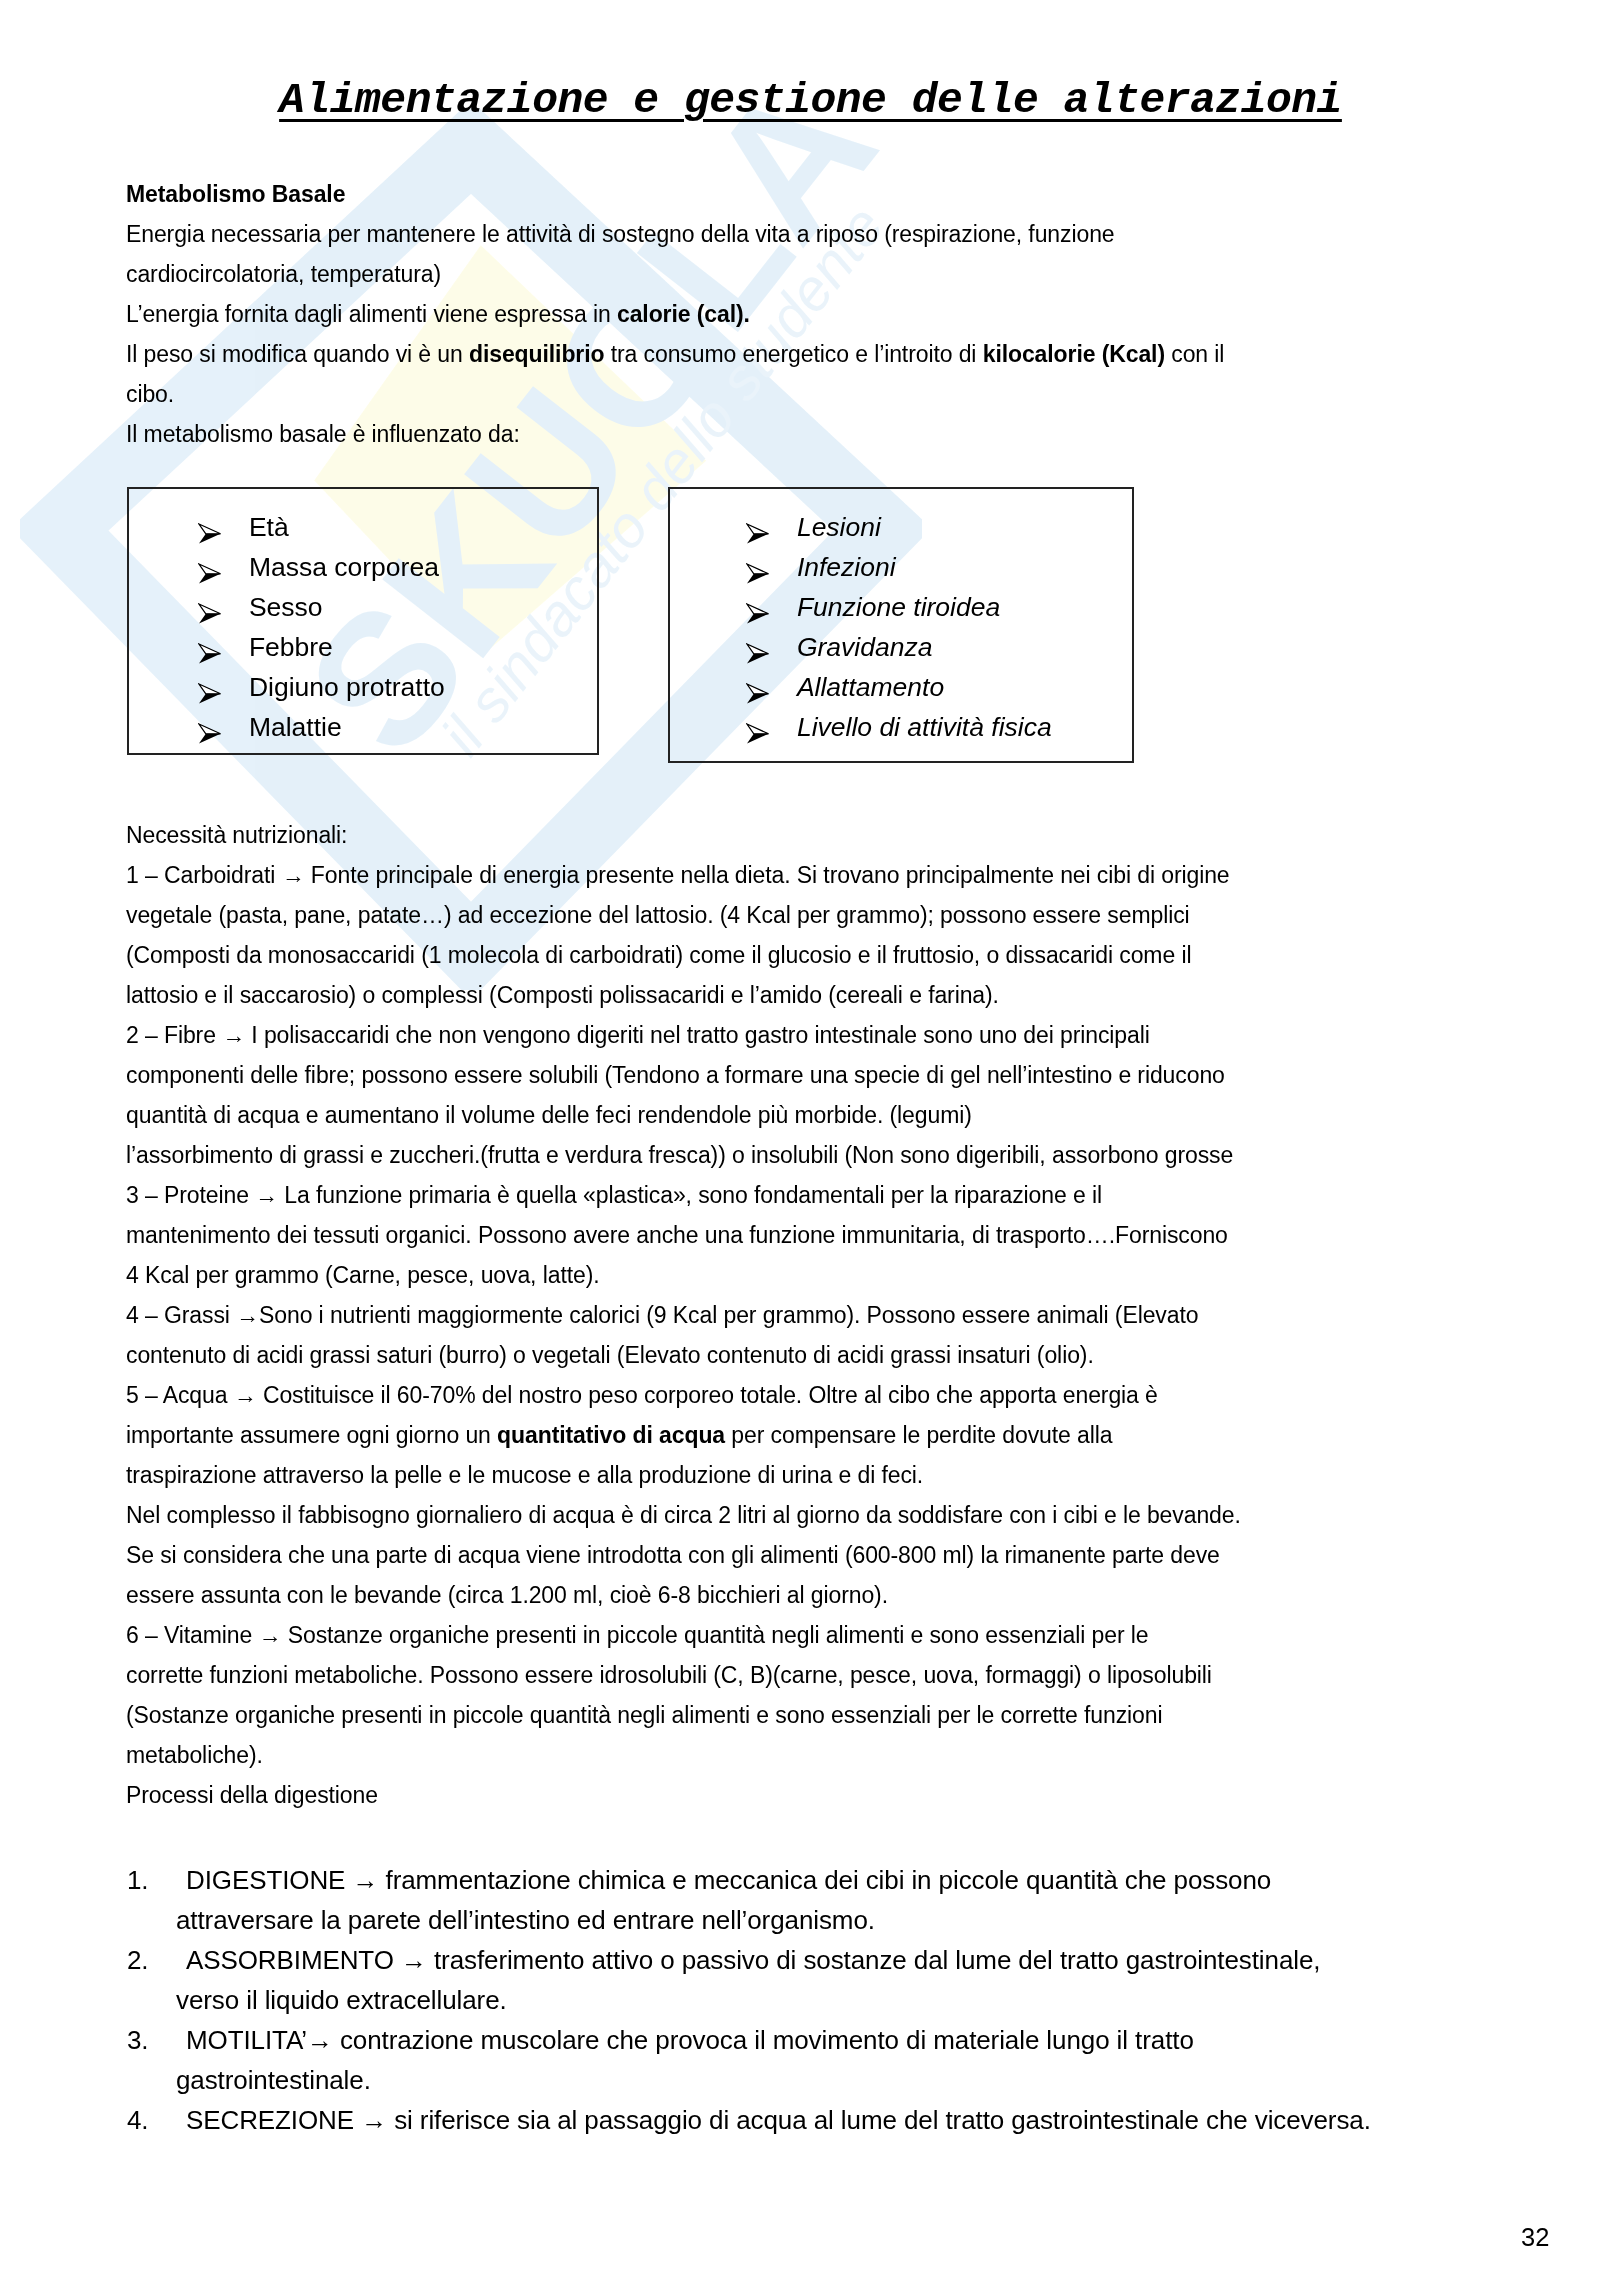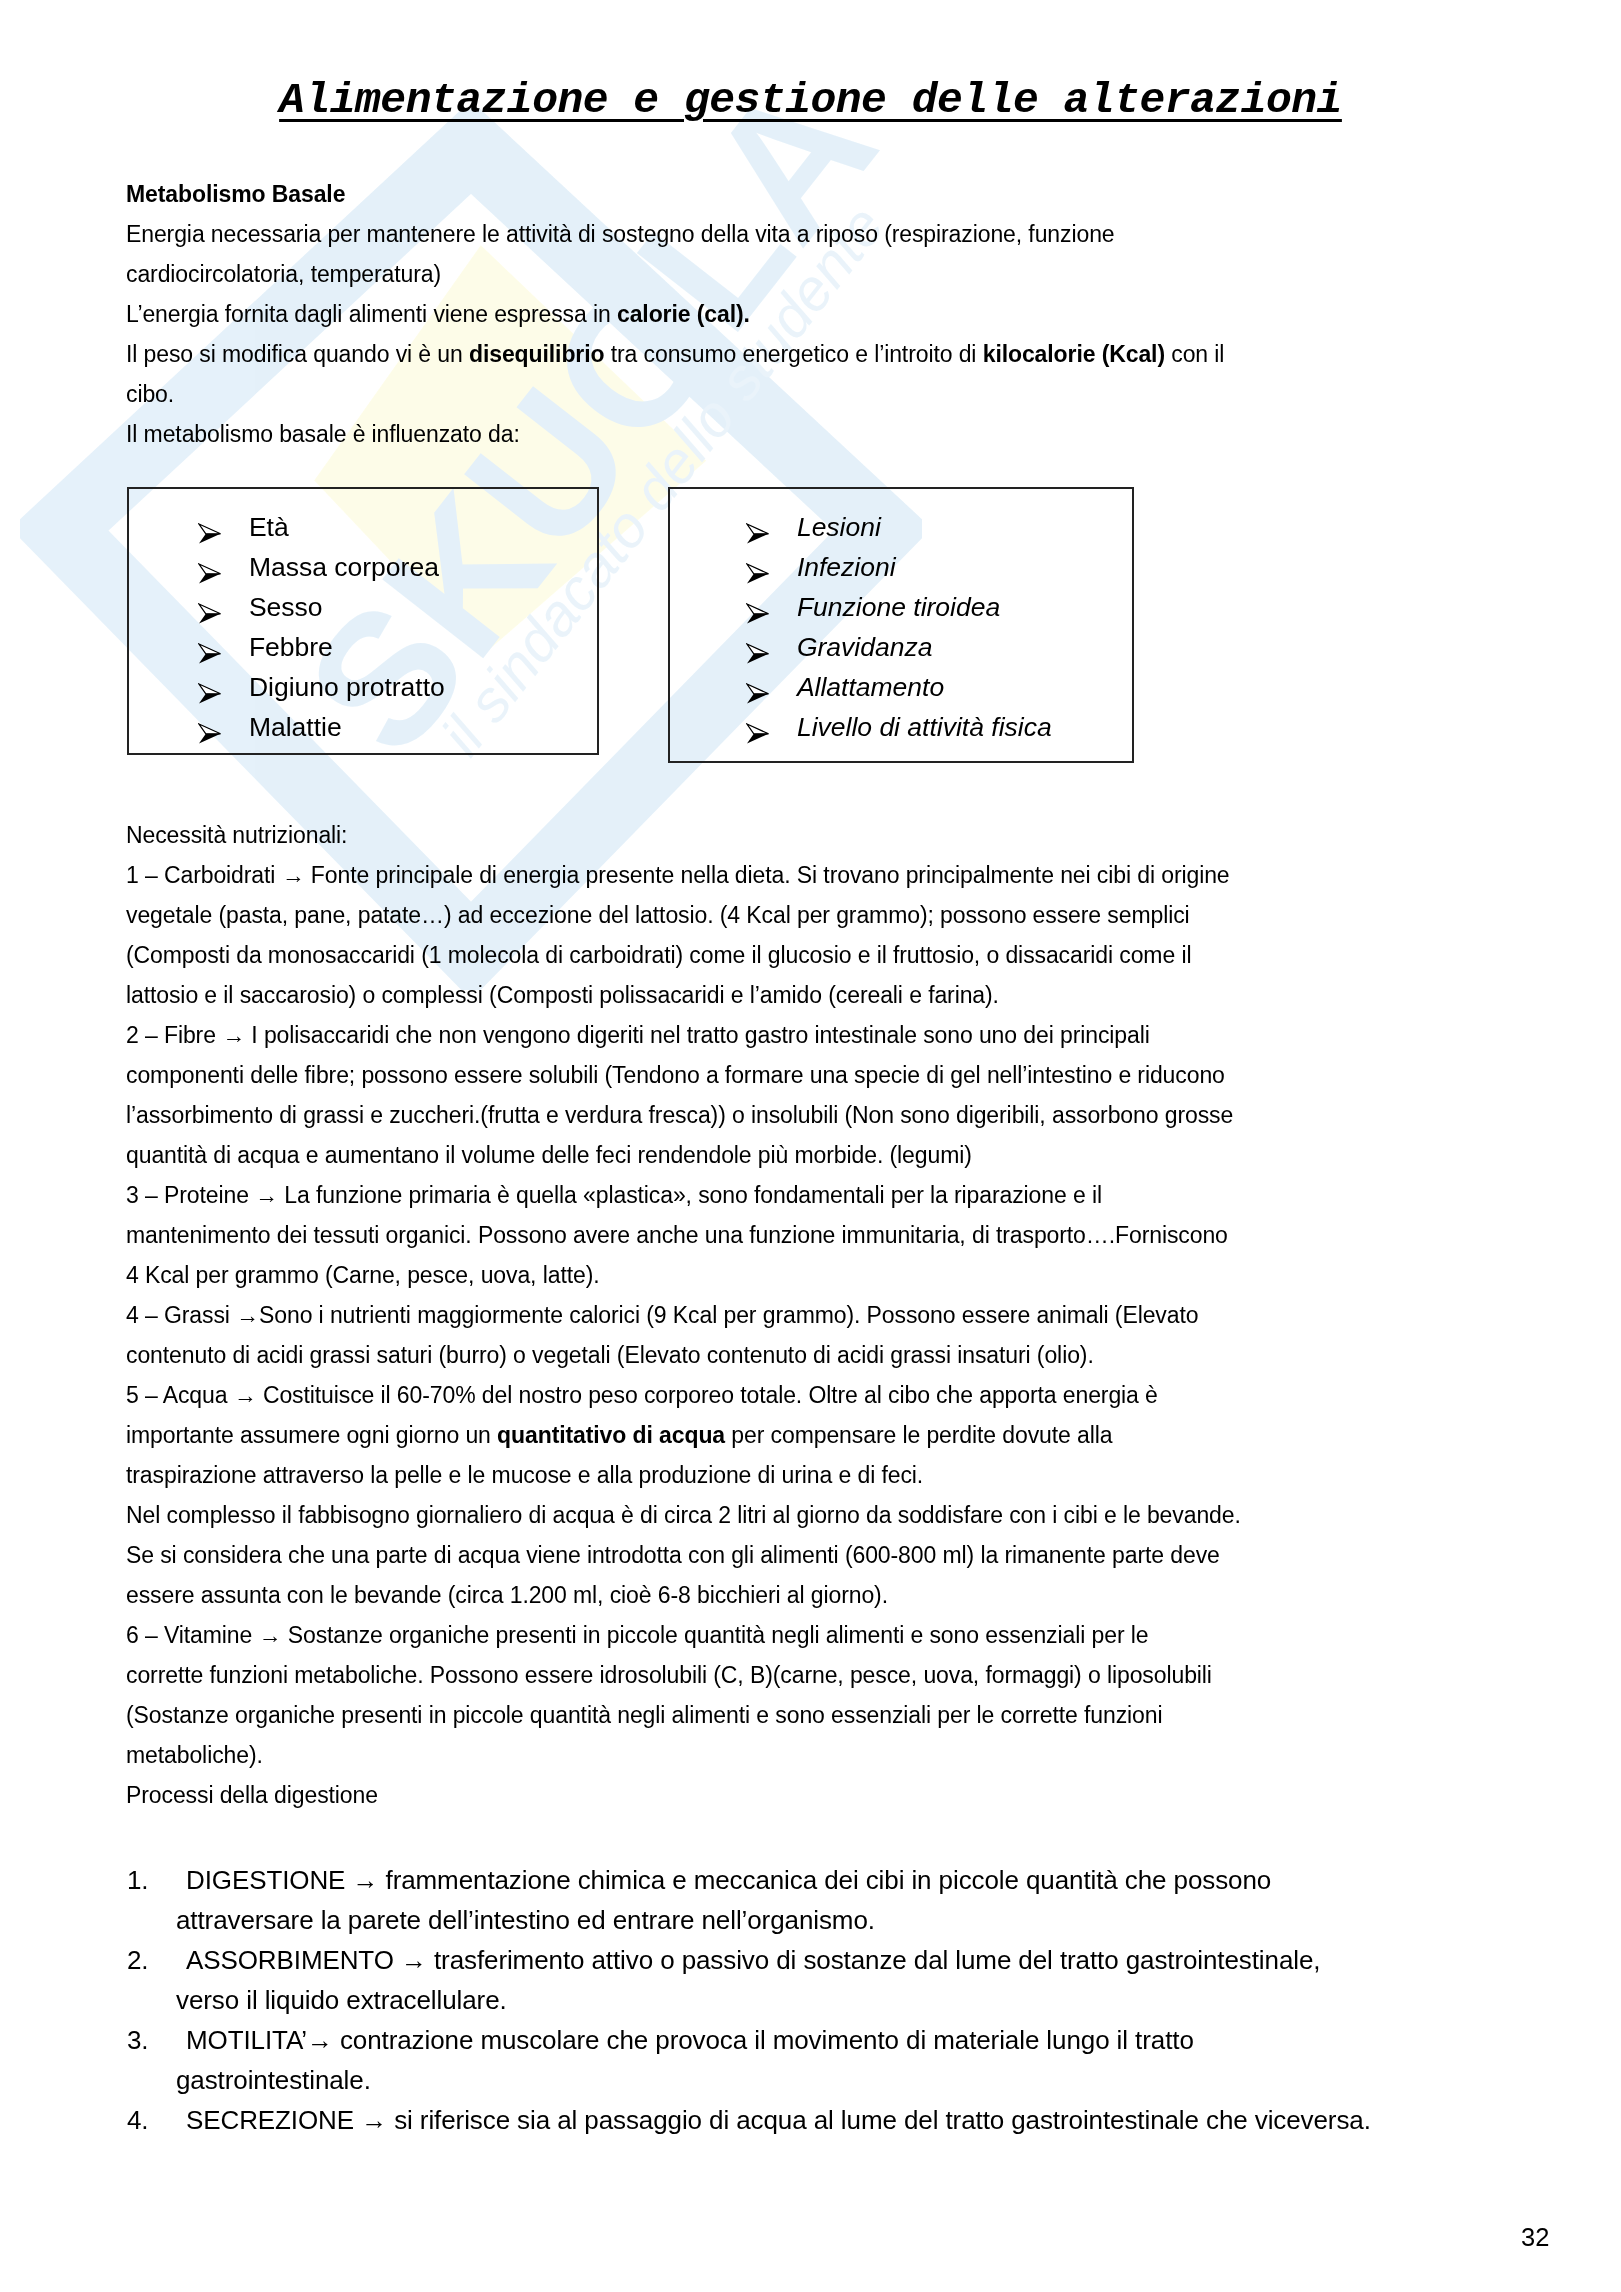--- a/index.html
+++ b/index.html
@@ -141,22 +141,22 @@
 </div>
 
 <div class="text-block" style="top:815px;" id="nutri-lines">
     <span class="line"><span>Necessità nutrizionali:</span></span>
     <span class="line"><span>1 – Carboidrati → Fonte principale di energia presente nella dieta. Si trovano principalmente nei cibi di origine</span></span>
     <span class="line"><span>vegetale (pasta, pane, patate…) ad eccezione del lattosio. (4 Kcal per grammo); possono essere semplici</span></span>
     <span class="line"><span>(Composti da monosaccaridi (1 molecola di carboidrati) come il glucosio e il fruttosio, o dissacaridi come il</span></span>
     <span class="line"><span>lattosio e il saccarosio) o complessi (Composti polissacaridi e l’amido (cereali e farina).</span></span>
     <span class="line"><span>2 – Fibre → I polisaccaridi che non vengono digeriti nel tratto gastro intestinale sono uno dei principali</span></span>
     <span class="line"><span>componenti delle fibre; possono essere solubili (Tendono a formare una specie di gel nell’intestino e riducono</span></span>
+    <span class="line"><span>quantità di acqua e aumentano il volume delle feci rendendole più morbide. (legumi)</span></span>
     <span class="line"><span>l’assorbimento di grassi e zuccheri.(frutta e verdura fresca)) o insolubili (Non sono digeribili, assorbono grosse</span></span>
-    <span class="line"><span>quantità di acqua e aumentano il volume delle feci rendendole più morbide. (legumi)</span></span>
     <span class="line"><span>3 – Proteine → La funzione primaria è quella «plastica», sono fondamentali per la riparazione e il</span></span>
     <span class="line"><span>mantenimento dei tessuti organici. Possono avere anche una funzione immunitaria, di trasporto….Forniscono</span></span>
     <span class="line"><span>4 Kcal per grammo (Carne, pesce, uova, latte).</span></span>
     <span class="line"><span>4 – Grassi →Sono i nutrienti maggiormente calorici (9 Kcal per grammo). Possono essere animali (Elevato</span></span>
     <span class="line"><span>contenuto di acidi grassi saturi (burro) o vegetali (Elevato contenuto di acidi grassi insaturi (olio).</span></span>
     <span class="line"><span>5 – Acqua → Costituisce il 60-70% del nostro peso corporeo totale. Oltre al cibo che apporta energia è</span></span>
     <span class="line"><span>importante assumere ogni giorno un </span><span class="b">quantitativo di acqua</span><span> per compensare le perdite dovute alla</span></span>
     <span class="line"><span>traspirazione attraverso la pelle e le mucose e alla produzione di urina e di feci.</span></span>
     <span class="line"><span>Nel complesso il fabbisogno giornaliero di acqua è di circa 2 litri al giorno da soddisfare con i cibi e le bevande.</span></span>
     <span class="line"><span>Se si considera che una parte di acqua viene introdotta con gli alimenti (600-800 ml) la rimanente parte deve</span></span>

